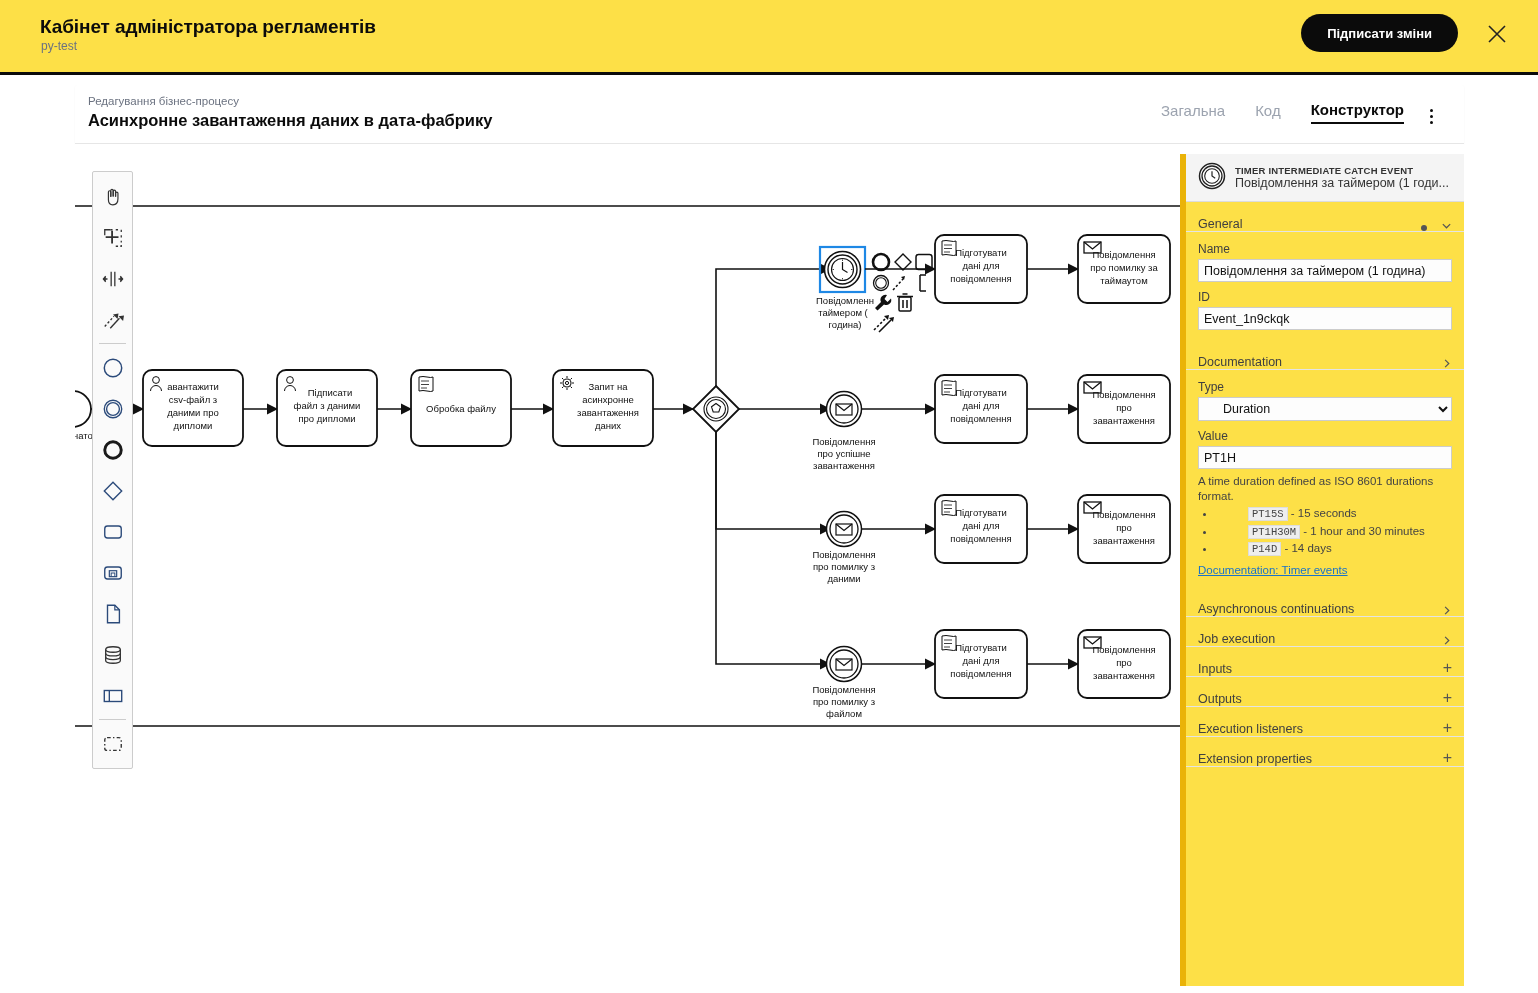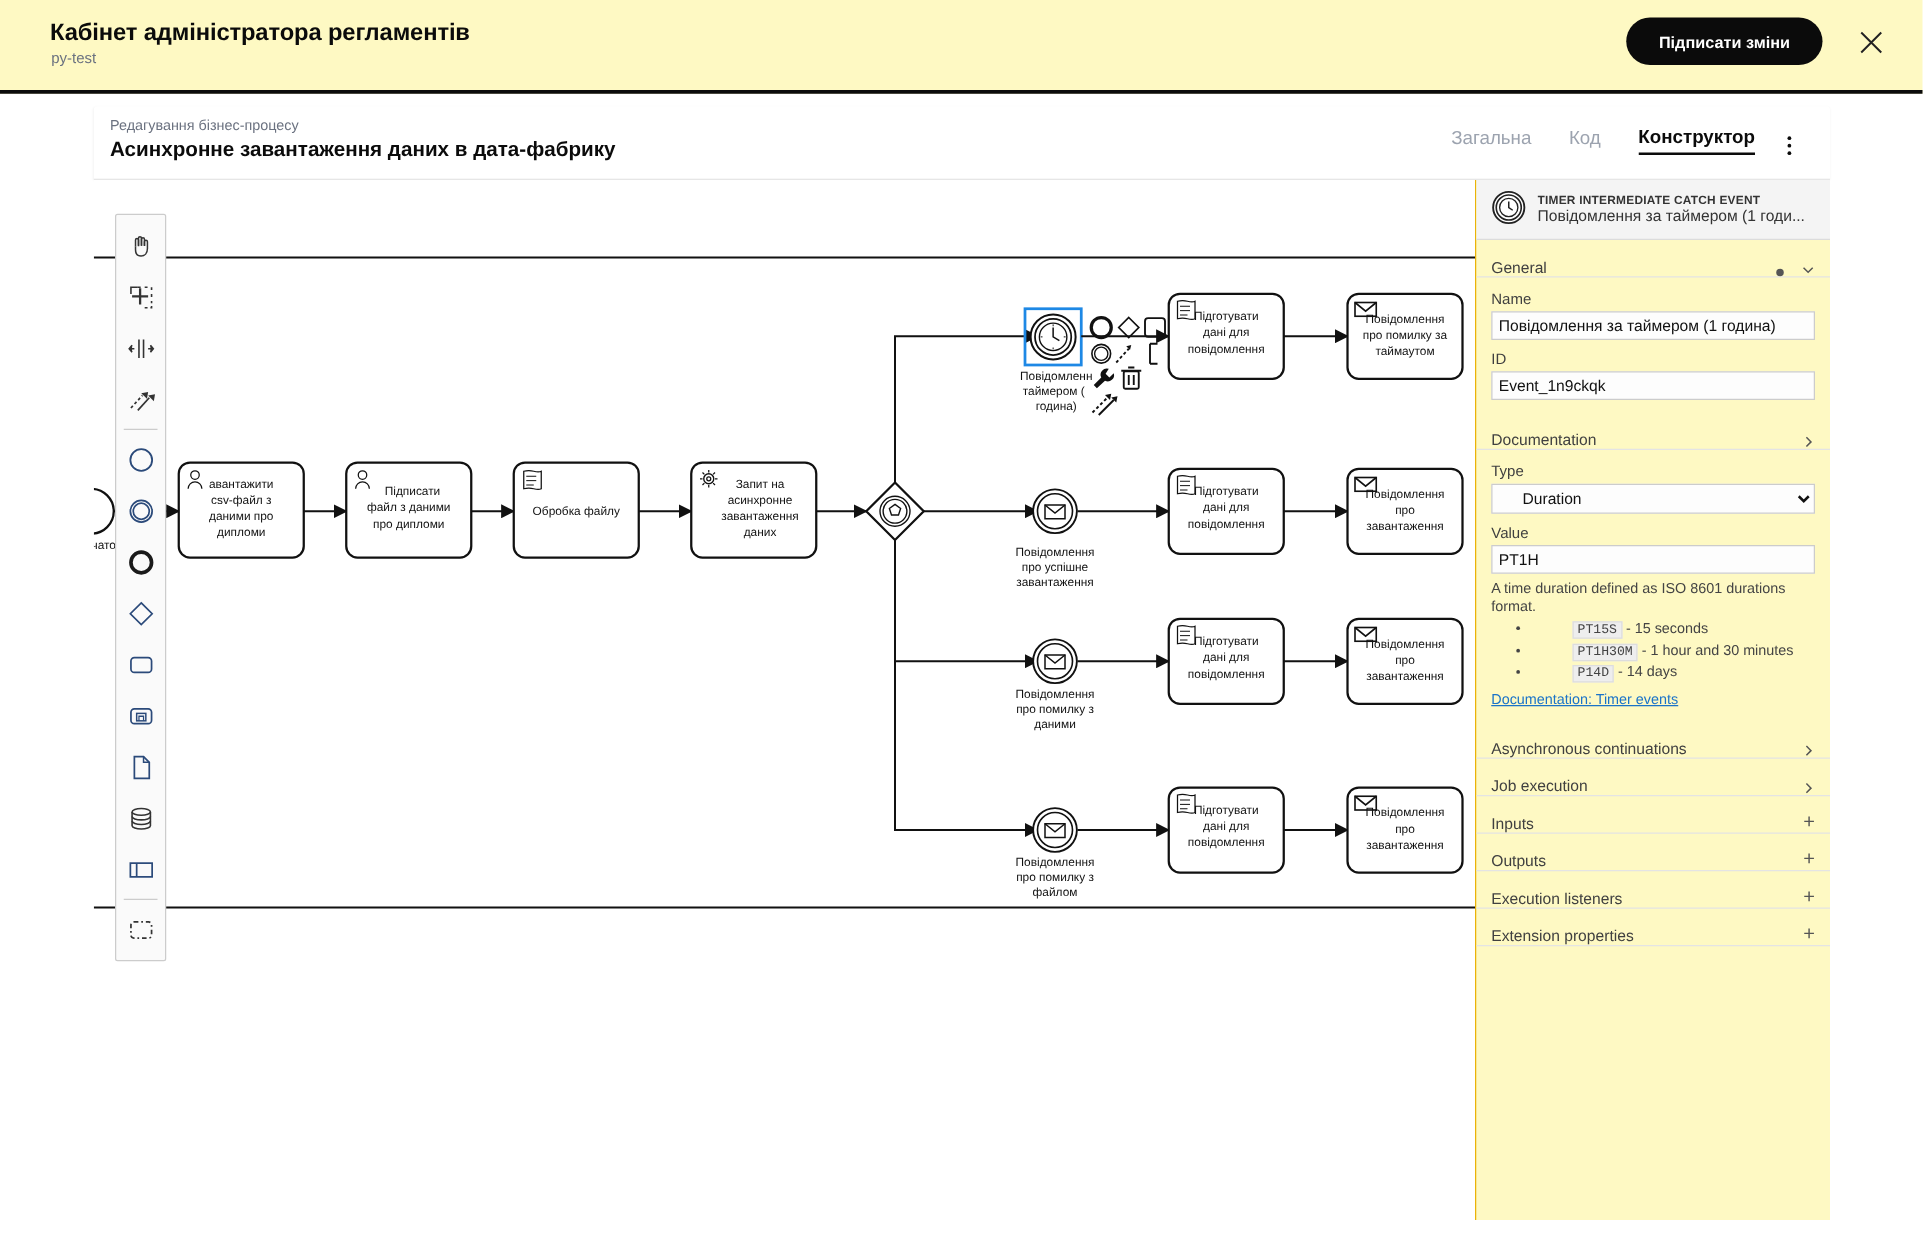--- a/index.html
+++ b/index.html
@@ -9,21 +9,21 @@
     width: 1538px; height: 993px;
     background: #ffffff;
     font-family: "Liberation Sans", "DejaVu Sans", sans-serif;
     overflow: hidden;
   }
 
   
   .app-header {
     position: absolute; top: 0; left: 0;
     width: 1538px; height: 75px;
-    background: #fef9c3;
+    background: #fde047;
     border-bottom: 3px solid #0b0b0b;
   }
   .app-title {
     position: absolute; left: 40px; top: 16px;
     font-size: 19px; font-weight: bold; color: #0b0b0b;
     letter-spacing: -0.1px;
   }
   .app-subtitle {
     position: absolute; left: 41px; top: 39px;
     font-size: 12px; color: #6b7280;
@@ -116,24 +116,24 @@
     display: flex; align-items: center; justify-content: center;
     cursor: pointer;
   }
   .palette-sep {
     height: 1px; background: #cccccc;
     margin: 3px 6px;
   }
 
   
   .props-panel {
-    position: absolute; left: 1105px; top: 0;
+    position: absolute; left: 1105px; top: 10px;
     width: 284px; height: 832px;
-    background: #fef9c3;
-    border-left: 1px solid #eab308;
+    background: #fde047;
+    border-left: 6px solid #eab308;
     font-size: 12px;
     color: #222222;
     overflow: hidden;
   }
   .props-header {
     height: 48px;
     background: #f4f4f4;
     border-bottom: 1px solid #dcdcdc;
     display: flex; align-items: center;
     padding: 0 12px; gap: 9px;
@@ -180,21 +180,21 @@
     font-family: "Liberation Sans", sans-serif;
     color: #111111;
     padding: 0 5px;
   }
   select.field-input { height: 24px; padding: 0 20px; }
   .hint {
     font-size: 11.5px; color: #444444;
     margin-top: 5px; line-height: 1.28;
   }
   .hint ul { margin: 3px 0 0 0; padding-left: 18px; }
-  .hint li { margin: 2px 15px; padding-left: 32px; }
+  .hint li { margin: 2px 0; padding-left: 32px; }
   .code-chip {
     background: #eeeeee; border: 1px solid #dddddd;
     padding: 0 3px; font-family: "Liberation Mono", monospace;
     font-size: 10.5px;
   }
   .doc-link {
     display: inline-block; margin-top: 4px;
     font-size: 11.5px; color: #1a73c8;
     text-decoration: underline; cursor: pointer;
   }

